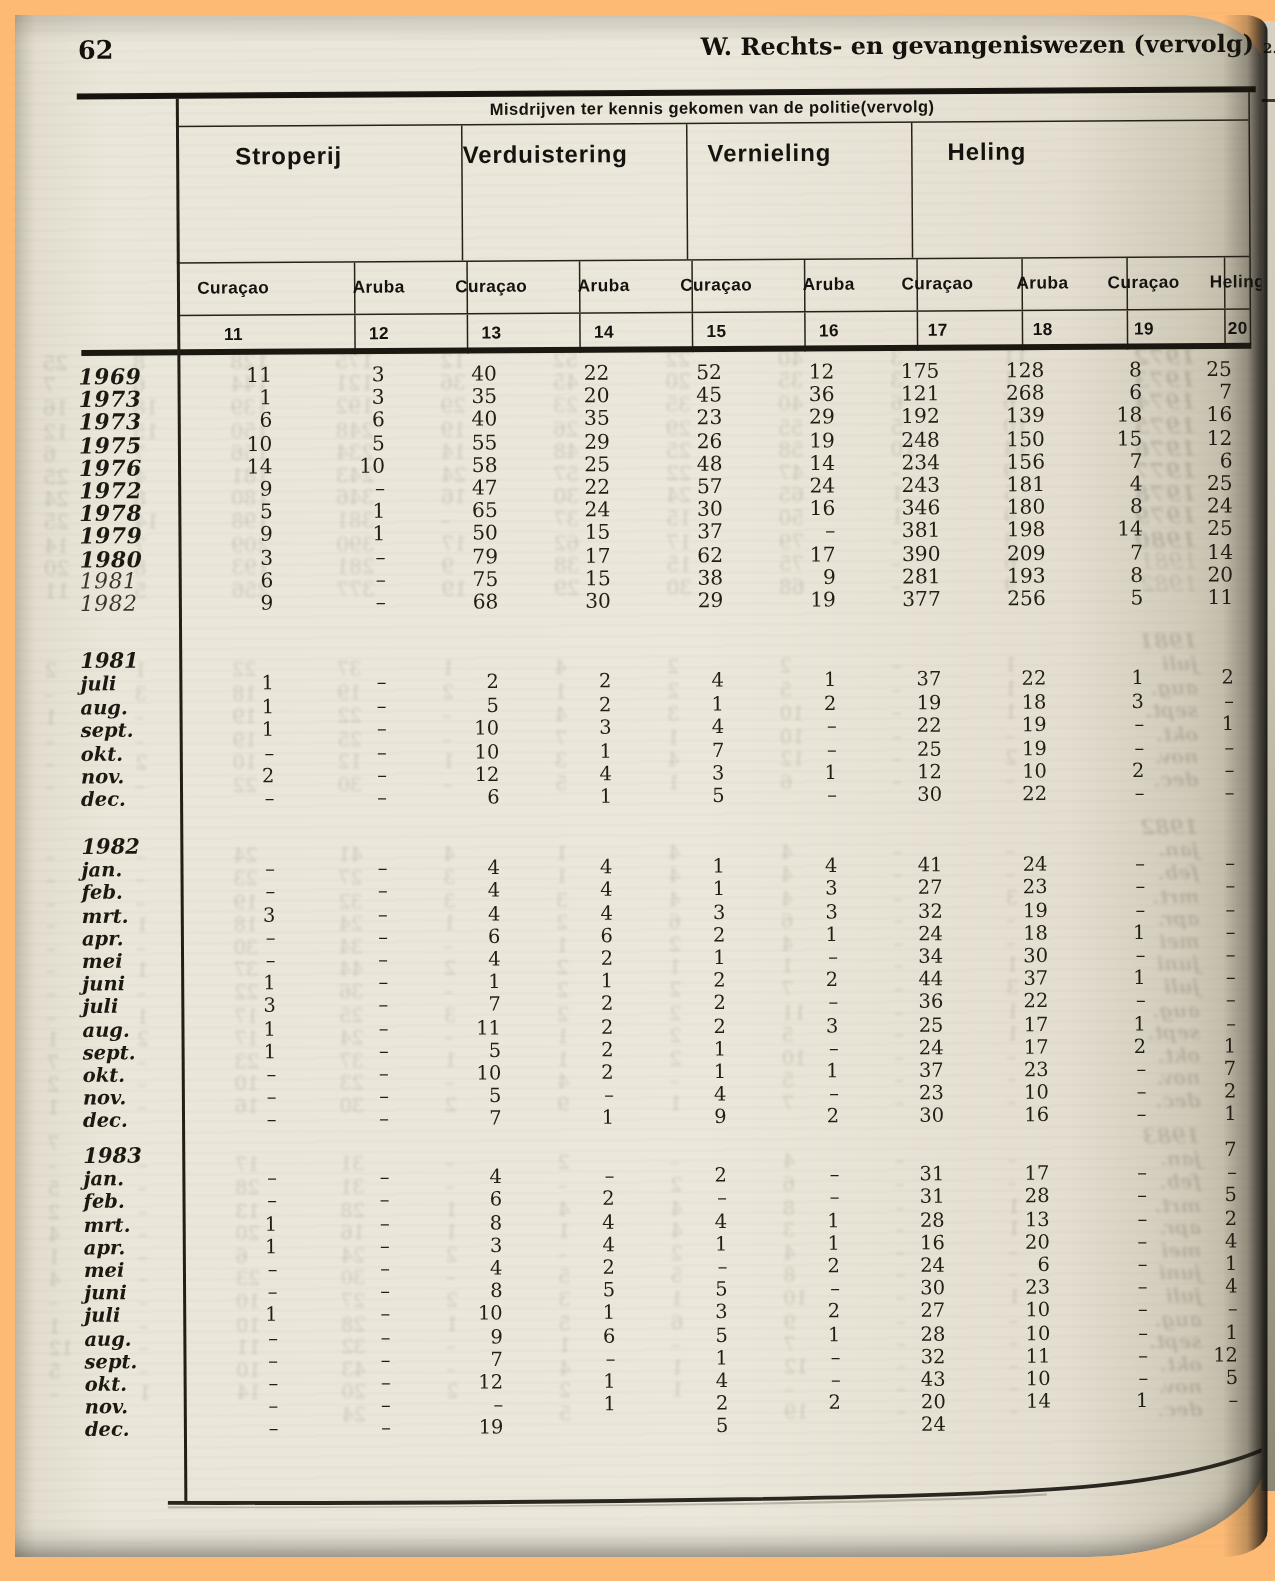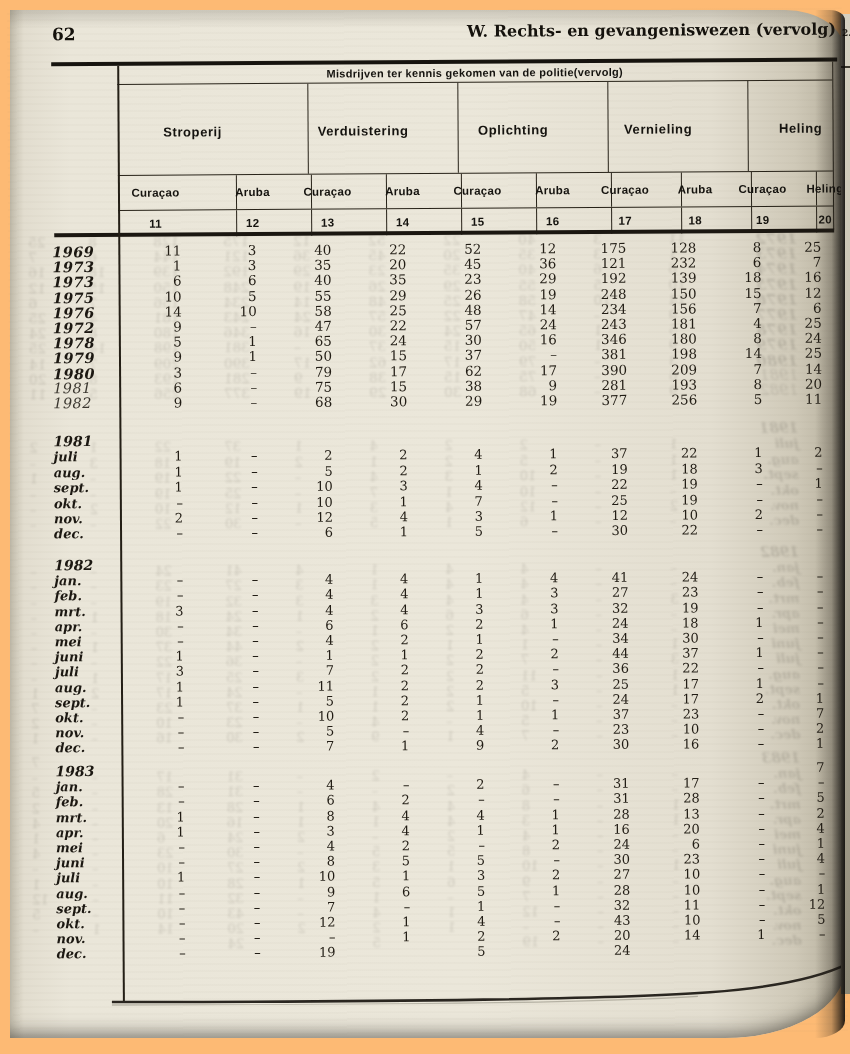--- a/index.html
+++ b/index.html
@@ -31,21 +31,21 @@
          font-weight:700;font-size:17px;color:#14110c;}
   .page-title{position:absolute;top:12px;right:6px;font-family:"DejaVu Serif",serif;
          font-weight:700;font-size:16px;color:#14110c;white-space:nowrap;}
   .top-rule{position:absolute;left:44px;top:50px;width:786px;height:4px;background:#16130e;}
 
   .thead{position:absolute;left:110px;top:54px;width:715px;height:168px;z-index:4;
          border-right:1.5px solid #272218;color:#15130f;}
   .cap{height:18px;line-height:18px;text-align:center;font-size:11px;letter-spacing:.3px;
          border-bottom:1.5px solid #272218;font-weight:600;}
   .grp-row{display:grid;grid-template-columns:150px 150px 150px 140px 145px;height:90px;}
-  .grp-cell{padding-top:40px;text-align:center;font-size:13px;font-weight:600;letter-spacing:.6px;}
+  .grp-cell{padding-top:12px;text-align:center;font-size:16px;font-weight:600;letter-spacing:.6px;}
   .grp-cell + .grp-cell{border-left:1.5px solid #272218;margin-left:40px;}
   .sub-row,.num-row{display:grid;grid-template-columns:75px 75px 75px 75px 75px 75px 70px 70px 65px 60px;
          border-top:1.5px solid #272218;}
   .sub-row{height:34px;}
   .num-row{height:25.5px;}
   .sub-cell,.num-cell{display:flex;align-items:center;justify-content:center;
          font-size:11.5px;font-weight:600;letter-spacing:.3px;}
   .sub-cell + .sub-cell,.num-cell + .num-cell{border-left:1.5px solid #272218;margin-left:43px;}
   .heavy-rule{position:absolute;left:46px;top:221px;width:780px;height:3.5px;background:#1b1711;z-index:4;}
   .vline{position:absolute;left:110px;top:54px;width:2px;height:936px;background:#241f16;z-index:4;}
@@ -80,21 +80,20 @@
 
       <div class="page-number">62</div>
       <div class="page-title">W. Rechts- en gevangeniswezen (vervolg)</div>
       <div class="top-rule"></div>
 
       <div class="thead">
         <div class="cap">Misdrijven ter kennis gekomen van de politie(vervolg)</div>
         <div class="grp-row">
           <div class="grp-cell">Stroperij</div>
           <div class="grp-cell">Verduistering</div>
-          <div class="grp-cell">Oplichting</div>
           <div class="grp-cell">Vernieling</div>
           <div class="grp-cell">Heling</div>
         </div>
         <div class="sub-row">
           <div class="sub-cell">Curaçao</div>
           <div class="sub-cell">Aruba</div>
           <div class="sub-cell">Curaçao</div>
           <div class="sub-cell">Aruba</div>
           <div class="sub-cell">Curaçao</div>
           <div class="sub-cell">Aruba</div>
@@ -137,21 +136,21 @@
             </div>
             <div class="t-row">
               <span class="row-label">1973</span>
               <span class="t-cell">1</span>
               <span class="t-cell">3</span>
               <span class="t-cell">35</span>
               <span class="t-cell">20</span>
               <span class="t-cell">45</span>
               <span class="t-cell">36</span>
               <span class="t-cell">121</span>
-              <span class="t-cell">232</span>
+              <span class="t-cell">268</span>
               <span class="t-cell">6</span>
               <span class="t-cell">7</span>
             </div>
             <div class="t-row">
               <span class="row-label">1973</span>
               <span class="t-cell">6</span>
               <span class="t-cell">6</span>
               <span class="t-cell">40</span>
               <span class="t-cell">35</span>
               <span class="t-cell">23</span>

